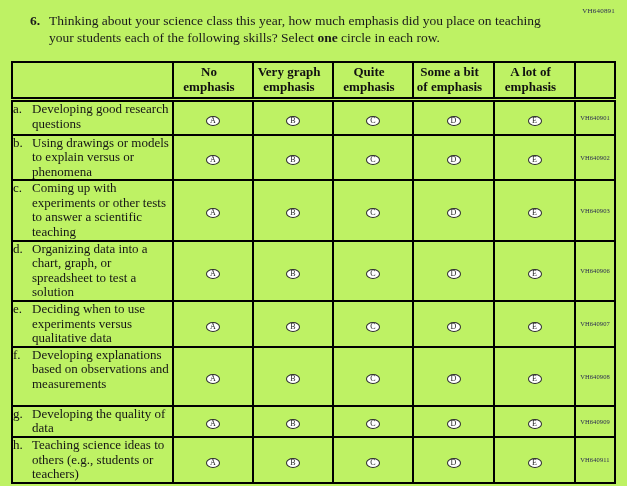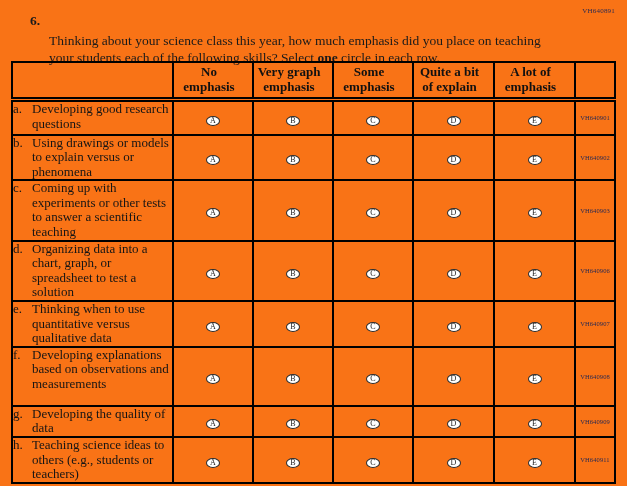--- a/index.html
+++ b/index.html
@@ -4,21 +4,21 @@
 <style>
   * { margin: 0; padding: 0; box-sizing: border-box; }
   body {
     font-family: "Liberation Serif", serif;
     background: #ffffff;
   }
   .page {
     position: relative;
     width: 627px;
     height: 486px;
-    background: #f97316;
+    background: #bef264;
     overflow: hidden;
   }
   .page-code {
     position: absolute;
     top: 7px;
     right: 12px;
     font-size: 7px;
     color: #2b2b52;
     letter-spacing: 0.2px;
   }
@@ -30,21 +30,21 @@
     display: flex;
     font-size: 13.5px;
     line-height: 16.5px;
     color: #1a1a1a;
   }
   .q-number {
     font-weight: bold;
     width: 19px;
     flex: 0 0 19px;
   }
-  .q-text { flex: 1; margin-top: 20px; }
+  .q-text { flex: 1; }
   .q-bold { font-weight: bold; }
 
   table.survey {
     position: absolute;
     left: 11px;
     top: 61px;
     width: 603px;
     border-collapse: collapse;
     table-layout: fixed;
   }
@@ -132,26 +132,26 @@
         <th></th>
         <th>
       <div>No</div>
       <div>emphasis</div>
     </th>
           <th>
       <div>Very graph</div>
       <div>emphasis</div>
     </th>
           <th>
-      <div>Some</div>
+      <div>Quite</div>
       <div>emphasis</div>
     </th>
           <th>
-      <div>Quite a bit</div>
-      <div>of explain</div>
+      <div>Some a bit</div>
+      <div>of emphasis</div>
     </th>
           <th>
       <div>A lot of</div>
       <div>emphasis</div>
     </th>
           <th></th>
       </tr>
     </thead>
     <tbody>
         <tr style="height: 35px;">
@@ -259,21 +259,21 @@
         <span class="bubble">E</span>
       </td>
           <td class="code-cell">
         <span>VH640906</span>
       </td>
     </tr>
         <tr style="height: 45px;">
       <td class="label-cell">
         <div class="label-wrap">
           <span class="row-letter">e.</span>
-          <span class="row-label">Thinking when to use quantitative versus qualitative data</span>
+          <span class="row-label">Deciding when to use experiments versus qualitative data</span>
         </div>
       </td>
 
       <td class="bubble-cell">
         <span class="bubble">A</span>
       </td>
           <td class="bubble-cell">
         <span class="bubble">B</span>
       </td>
           <td class="bubble-cell">

